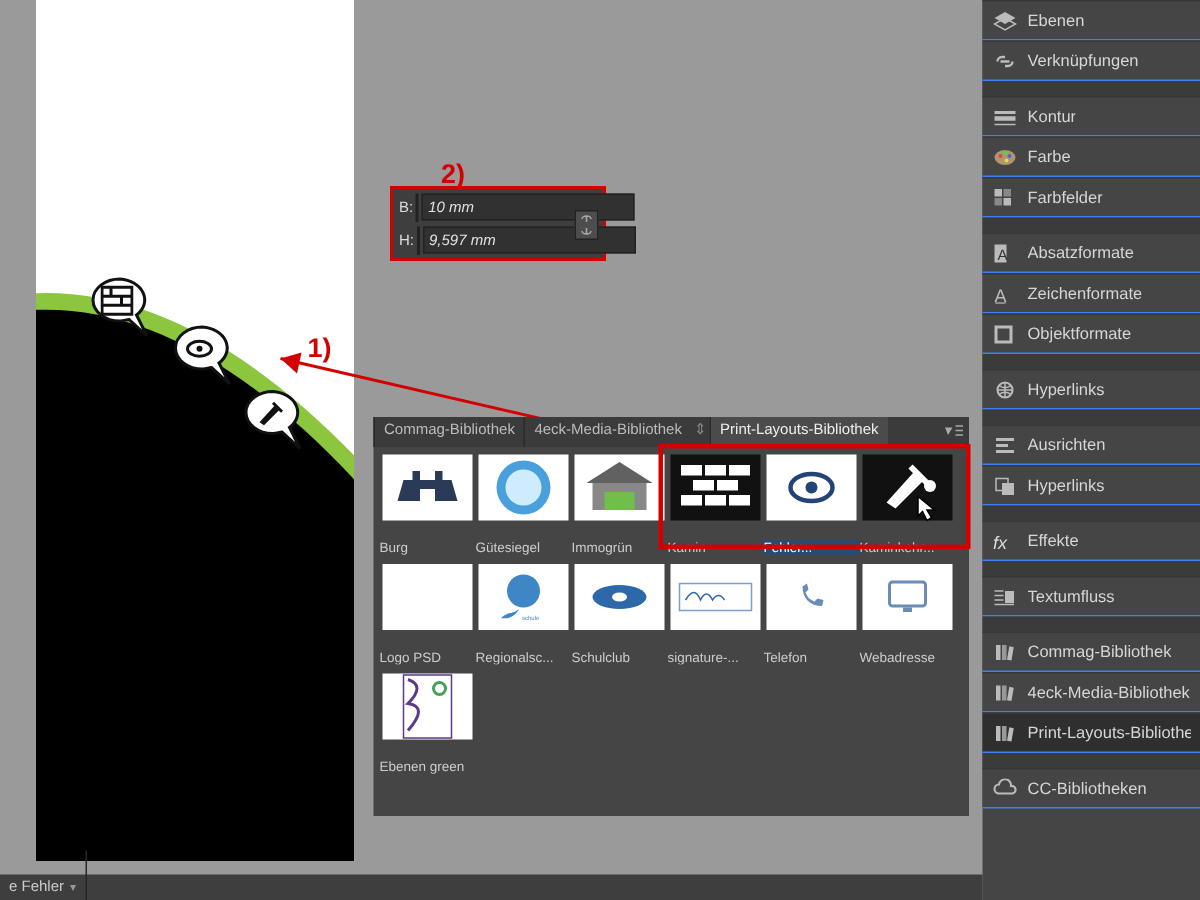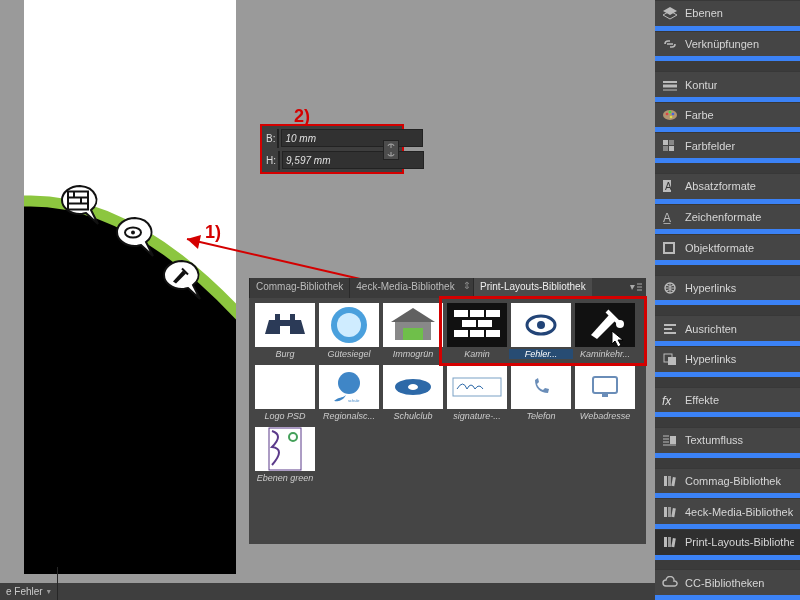--- a/index.html
+++ b/index.html
@@ -29,21 +29,21 @@
   .dock-group-sep {
     height: 10px;
     background: #3b3b3b;
   }
   .dock-row {
     display: flex;
     align-items: center;
     height: 25px;
     padding: 0 6px;
     border-top: 1px solid #383838;
-    border-bottom: 5px solid #3b82f6;
+    border-bottom: 1px solid #3b82f6;
     background: #454545;
     cursor: default;
   }
   .dock-row.active {
     background: #2f2f2f;
   }
   .dock-row .icon-box {
     width: 18px;
     height: 18px;
     margin-right: 6px;
@@ -223,27 +223,26 @@
     height: 44px;
     background: #fff;
     display: flex;
     align-items: center;
     justify-content: center;
     position: relative;
   }
   .lib-thumb.dark { background: #111; }
   .lib-item .cap {
     width: 64px;
-    text-align: center;
+    text-align: left;
     font-size: 9px;
     color: #ccc;
-    margin-top: 2px;
+    margin-top: 13px;
     white-space: nowrap;
     overflow: hidden;
-    font-style: italic;
   }
   .lib-item.selected .cap { background:#274c73; color:#fff; }
   .sel-frame {
     border: 3px solid #d40000;
     position: absolute;
     left: 439px;
     top: 296px;
     width: 202px;
     height: 64px;
     pointer-events: none;

